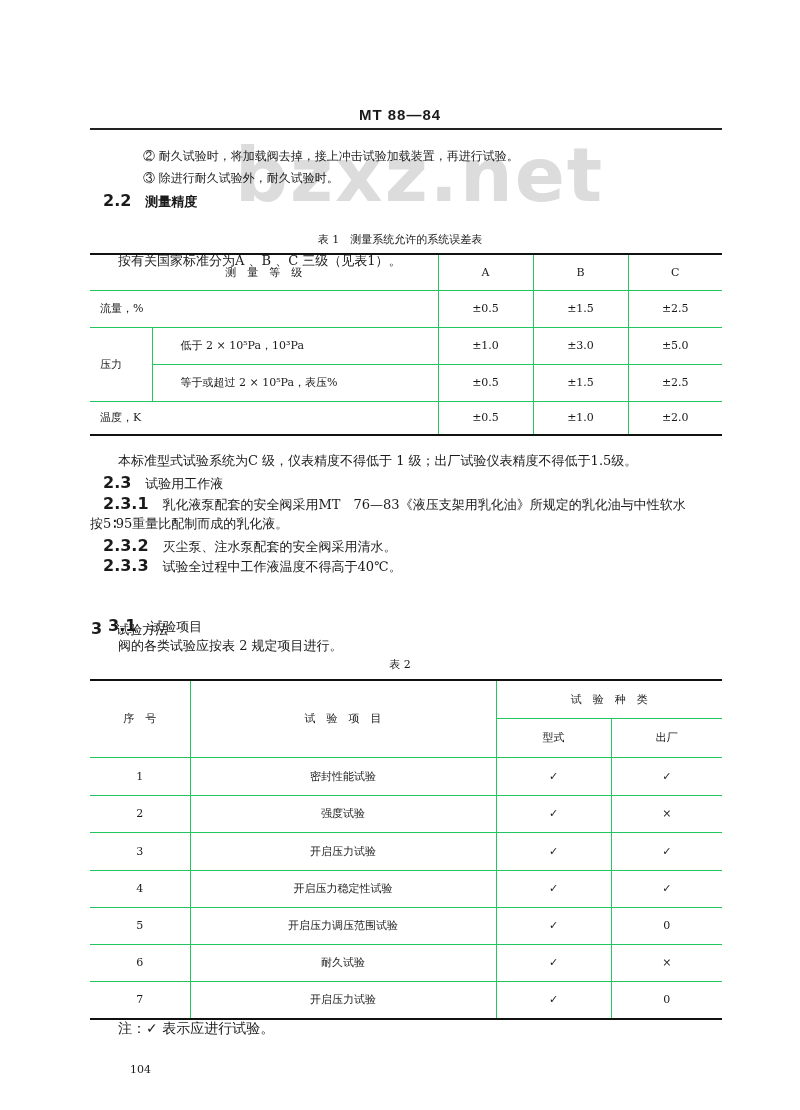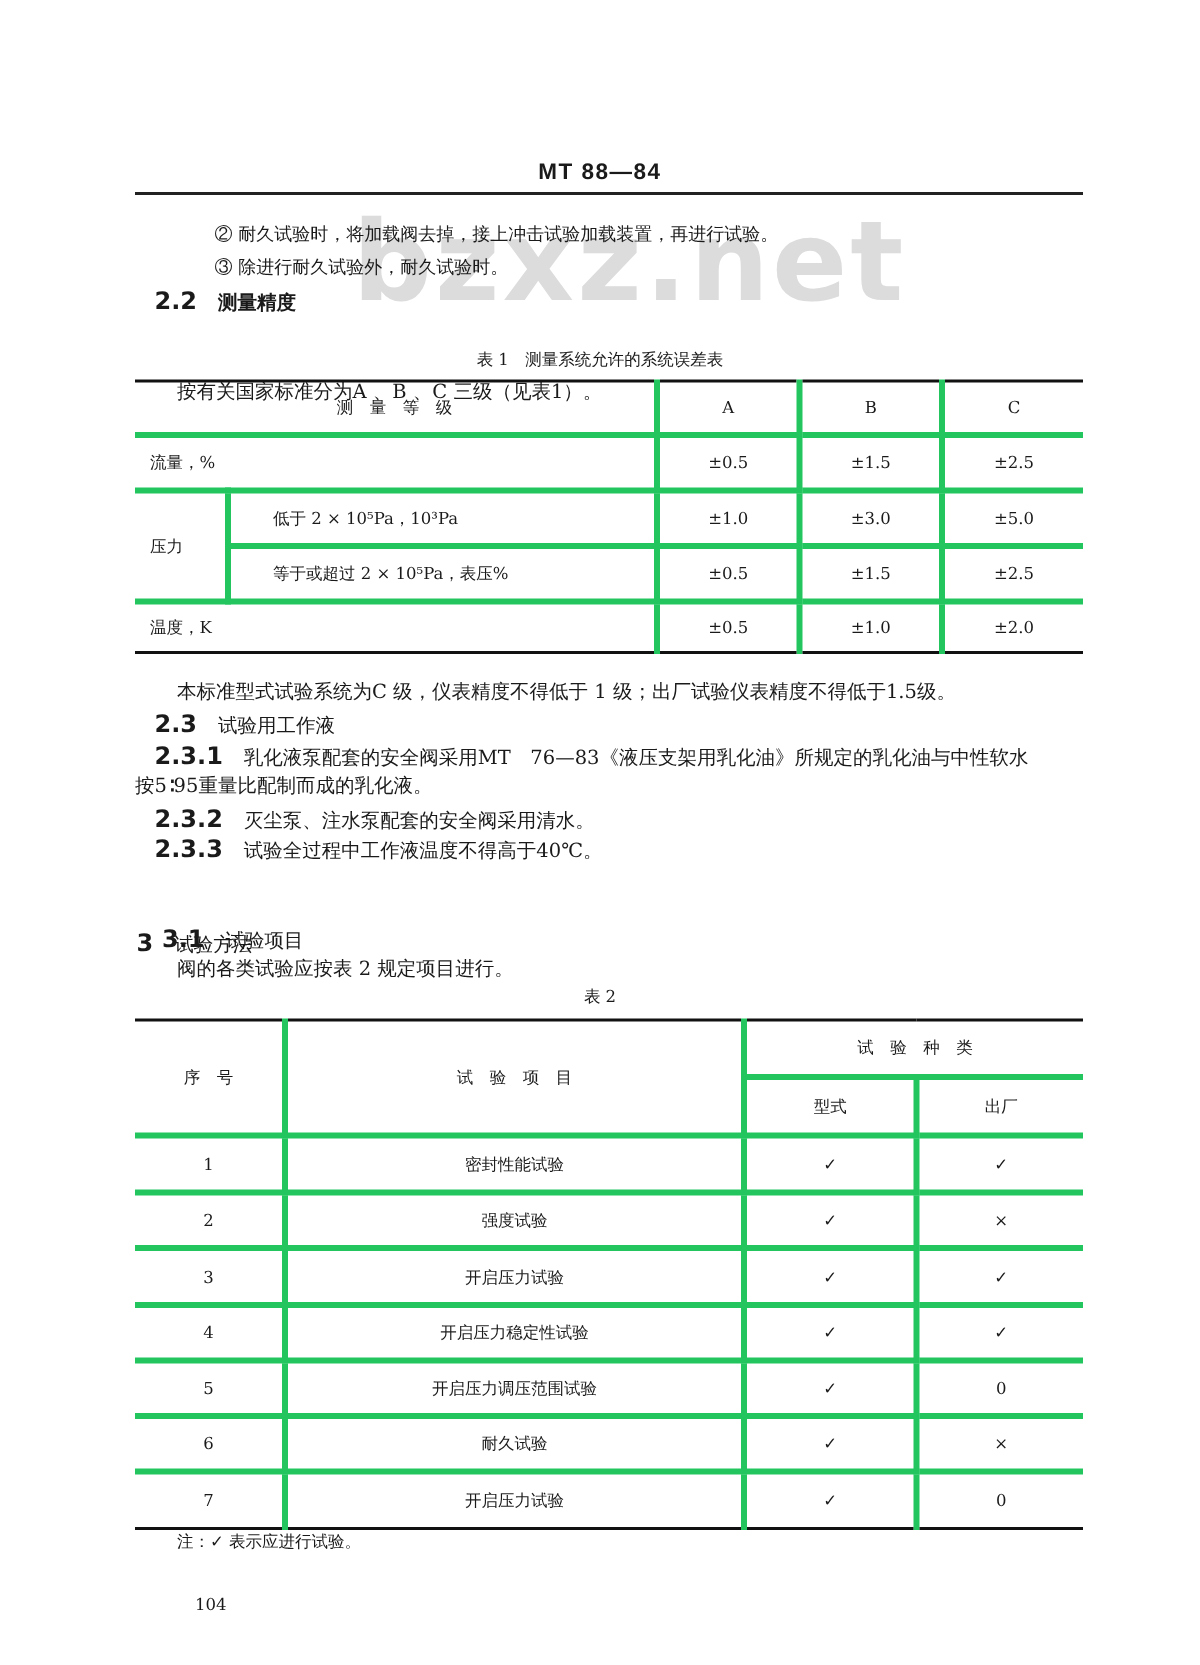--- a/index.html
+++ b/index.html
@@ -10,28 +10,28 @@
   .abs { position:absolute; }
   .header-code { left:0; width:800px; top:106px; text-align:center; font-family:"Liberation Sans","DejaVu Sans",sans-serif; font-weight:bold; font-size:15px; letter-spacing:1px; }
   .header-rule { left:90px; width:632px; top:128px; height:2px; background:#222; }
   .watermark { left:235px; top:138px; font-family:"DejaVu Sans","Liberation Sans",sans-serif; font-weight:bold; font-size:74px; color:#dcdcdc; letter-spacing:2px; z-index:0; line-height:1; }
   .para { font-size:13px; z-index:1; white-space:nowrap; }
   .bold { font-family:"DejaVu Sans","Liberation Sans",sans-serif; font-weight:bold; }
   .secnum { font-family:"DejaVu Sans","Liberation Sans",sans-serif; font-weight:bold; font-size:16px; margin-right:14px; }
   .caption { left:0; width:800px; text-align:center; font-size:11px; z-index:1; }
 
   table.doc { position:absolute; border-collapse:collapse; font-size:11px; z-index:1; }
-  table.doc td { border:4px solid #22c55e; text-align:center; vertical-align:middle; padding:0; }
+  table.doc td { border:1px solid #22c55e; text-align:center; vertical-align:middle; padding:0; }
   table.doc tr:first-child td { border-top:2px solid #111; }
   table.doc tr:last-child td { border-bottom:2px solid #111; }
   table.doc td:first-child { border-left:none; }
   table.doc td:last-child { border-right:none; }
   table.doc td.left { text-align:left; padding-left:10px; }
   table.doc td.leftin { text-align:left; padding-left:48px; }
-  .note { left:118px; top:1020px; font-size:11px; }
+  .note { left:118px; top:1020px; font-size:14px; }
   .pageno { left:130px; top:1063px; font-size:11px; }
 </style>
 </head>
 <body>
 
 <div class="abs header-code">MT 88—84</div>
 <div class="abs header-rule"></div>
 <div class="abs watermark">bzxz.net</div>
 
 <div class="abs para" style="left:143px; top:148px; font-size:12px;">② 耐久试验时，将加载阀去掉，接上冲击试验加载装置，再进行试验。</div>

